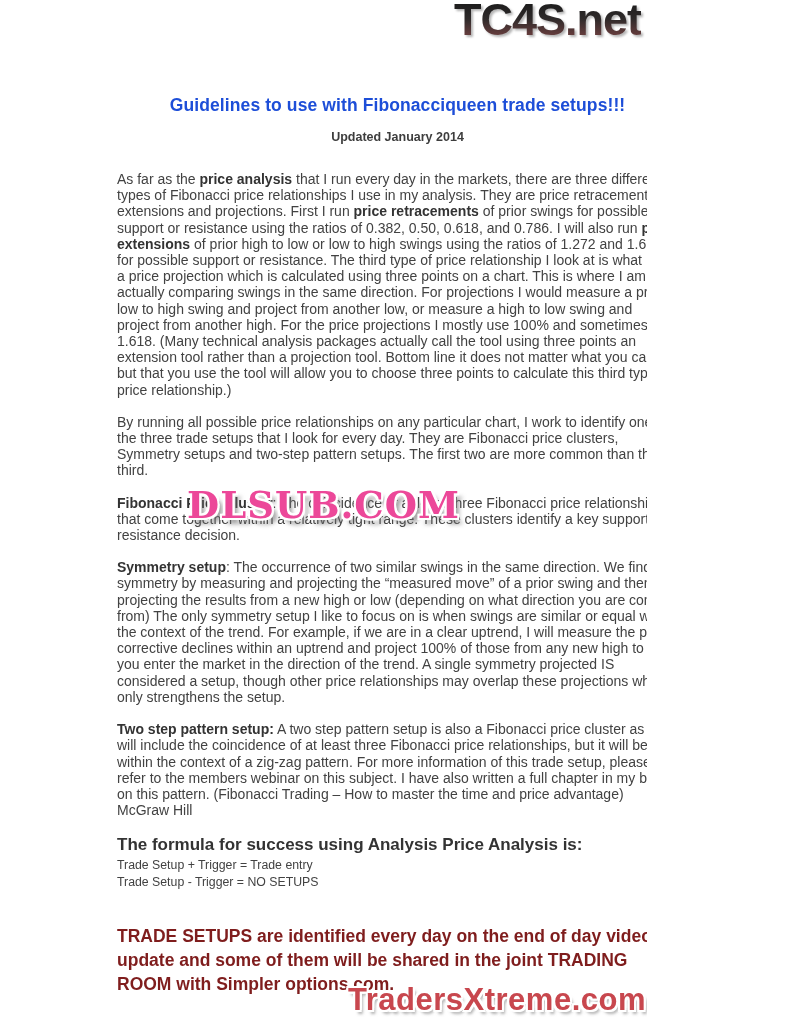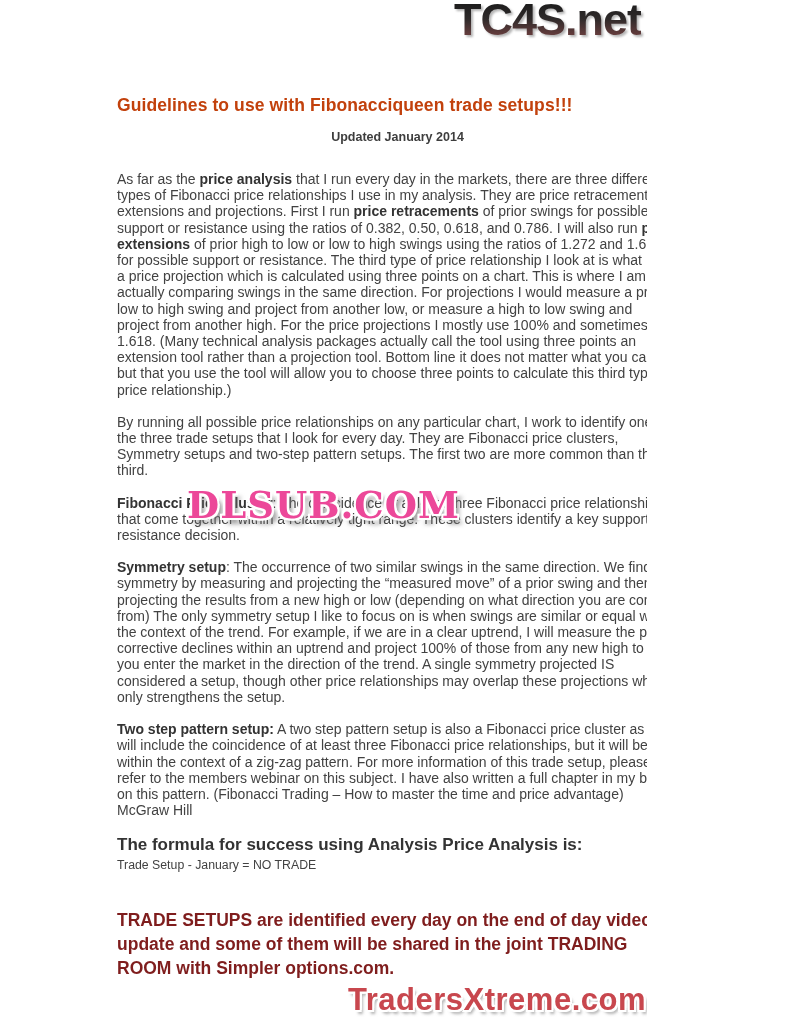--- a/index.html
+++ b/index.html
@@ -13,23 +13,24 @@
     overflow: hidden;
   }
   .content {
     position: absolute;
     left: 117px;
     top: 0;
     width: 561px;
   }
   .title {
     margin: 95px 0 0 0;
+    text-align: center;
     font-size: 17.5px;
     font-weight: bold;
-    color: #c2410c;
+    color: #1d4ed8;
     letter-spacing: 0.1px;
   }
   .subtitle {
     margin-top: 14px;
     text-align: center;
     font-size: 12.5px;
     font-weight: bold;
     color: #3d3d3d;
   }
   .body-text p {
@@ -131,21 +132,22 @@
       <p><b>Fibonacci Price Cluster</b><span>: The coincidence of at least three Fibonacci price relationships that come together within a relatively tight range. These clusters identify a key support or resistance decision.</span></p>
 
       <p><b>Symmetry setup</b><span>: The occurrence of two similar swings in the same direction. We find symmetry by measuring and projecting the “measured move” of a prior swing and then projecting the results from a new high or low (depending on what direction you are coming from) The only symmetry setup I like to focus on is when swings are similar or equal within the context of the trend. For example, if we are in a clear uptrend, I will measure the prior corrective declines within an uptrend and project 100% of those from any new high to help you enter the market in the direction of the trend. A single symmetry projected IS considered a setup, though other price relationships may overlap these projections which only strengthens the setup.</span></p>
 
       <p><b>Two step pattern setup:</b><span> A two step pattern setup is also a Fibonacci price cluster as it will include the coincidence of at least three Fibonacci price relationships, but it will be within the context of a zig-zag pattern. For more information of this trade setup, please refer to the members webinar on this subject. I have also written a full chapter in my book on this pattern. (Fibonacci Trading – How to master the time and price advantage) McGraw Hill</span></p>
 
     </div>
 
     <h2 class="formula-heading">The formula for success using Analysis Price Analysis is:</h2>
 
-    <p class="formula-line">Trade Setup - January = NO TRADE</p>
+    <p class="formula-line">Trade Setup + Trigger = Trade entry</p>
+    <p class="formula-line">Trade Setup - Trigger = NO SETUPS</p>
 
     <div class="callout">TRADE SETUPS are identified every day on the end of day video update and some of them will be shared in the joint TRADING ROOM with Simpler options.com.</div>
 
   </div>
 
   <div class="wm-mid">DLSUB.COM</div>
 
   <div class="wm-bottom">TradersXtreme.com</div>
 
 </div>

